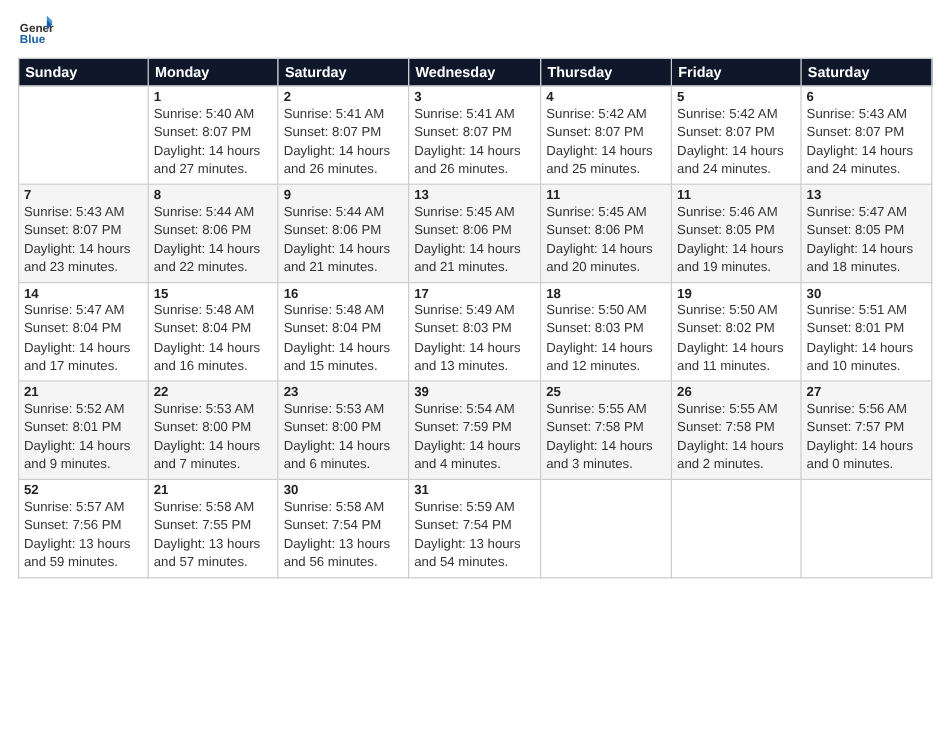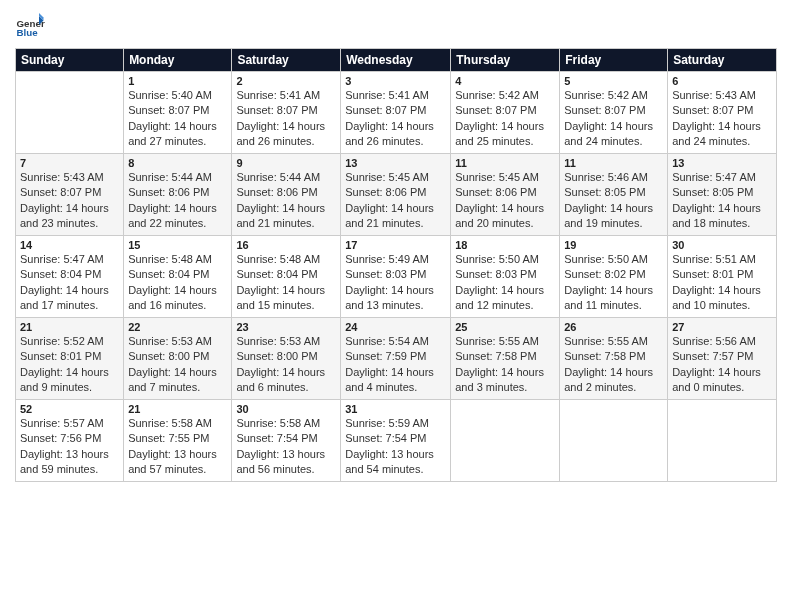--- a/index.html
+++ b/index.html
@@ -210,21 +210,21 @@
           </td>
           <td>
             <span class="day-number">22</span>
             <div class="day-info">Sunrise: 5:53 AM<br>Sunset: 8:00 PM<br>Daylight: 14 hours<br>and 7 minutes.</div>
           </td>
           <td>
             <span class="day-number">23</span>
             <div class="day-info">Sunrise: 5:53 AM<br>Sunset: 8:00 PM<br>Daylight: 14 hours<br>and 6 minutes.</div>
           </td>
           <td>
-            <span class="day-number">24</span>
+            <span class="day-number">39</span>
             <div class="day-info">Sunrise: 5:54 AM<br>Sunset: 7:59 PM<br>Daylight: 14 hours<br>and 4 minutes.</div>
           </td>
           <td>
             <span class="day-number">25</span>
             <div class="day-info">Sunrise: 5:55 AM<br>Sunset: 7:58 PM<br>Daylight: 14 hours<br>and 3 minutes.</div>
           </td>
           <td>
             <span class="day-number">26</span>
             <div class="day-info">Sunrise: 5:55 AM<br>Sunset: 7:58 PM<br>Daylight: 14 hours<br>and 2 minutes.</div>
           </td>

